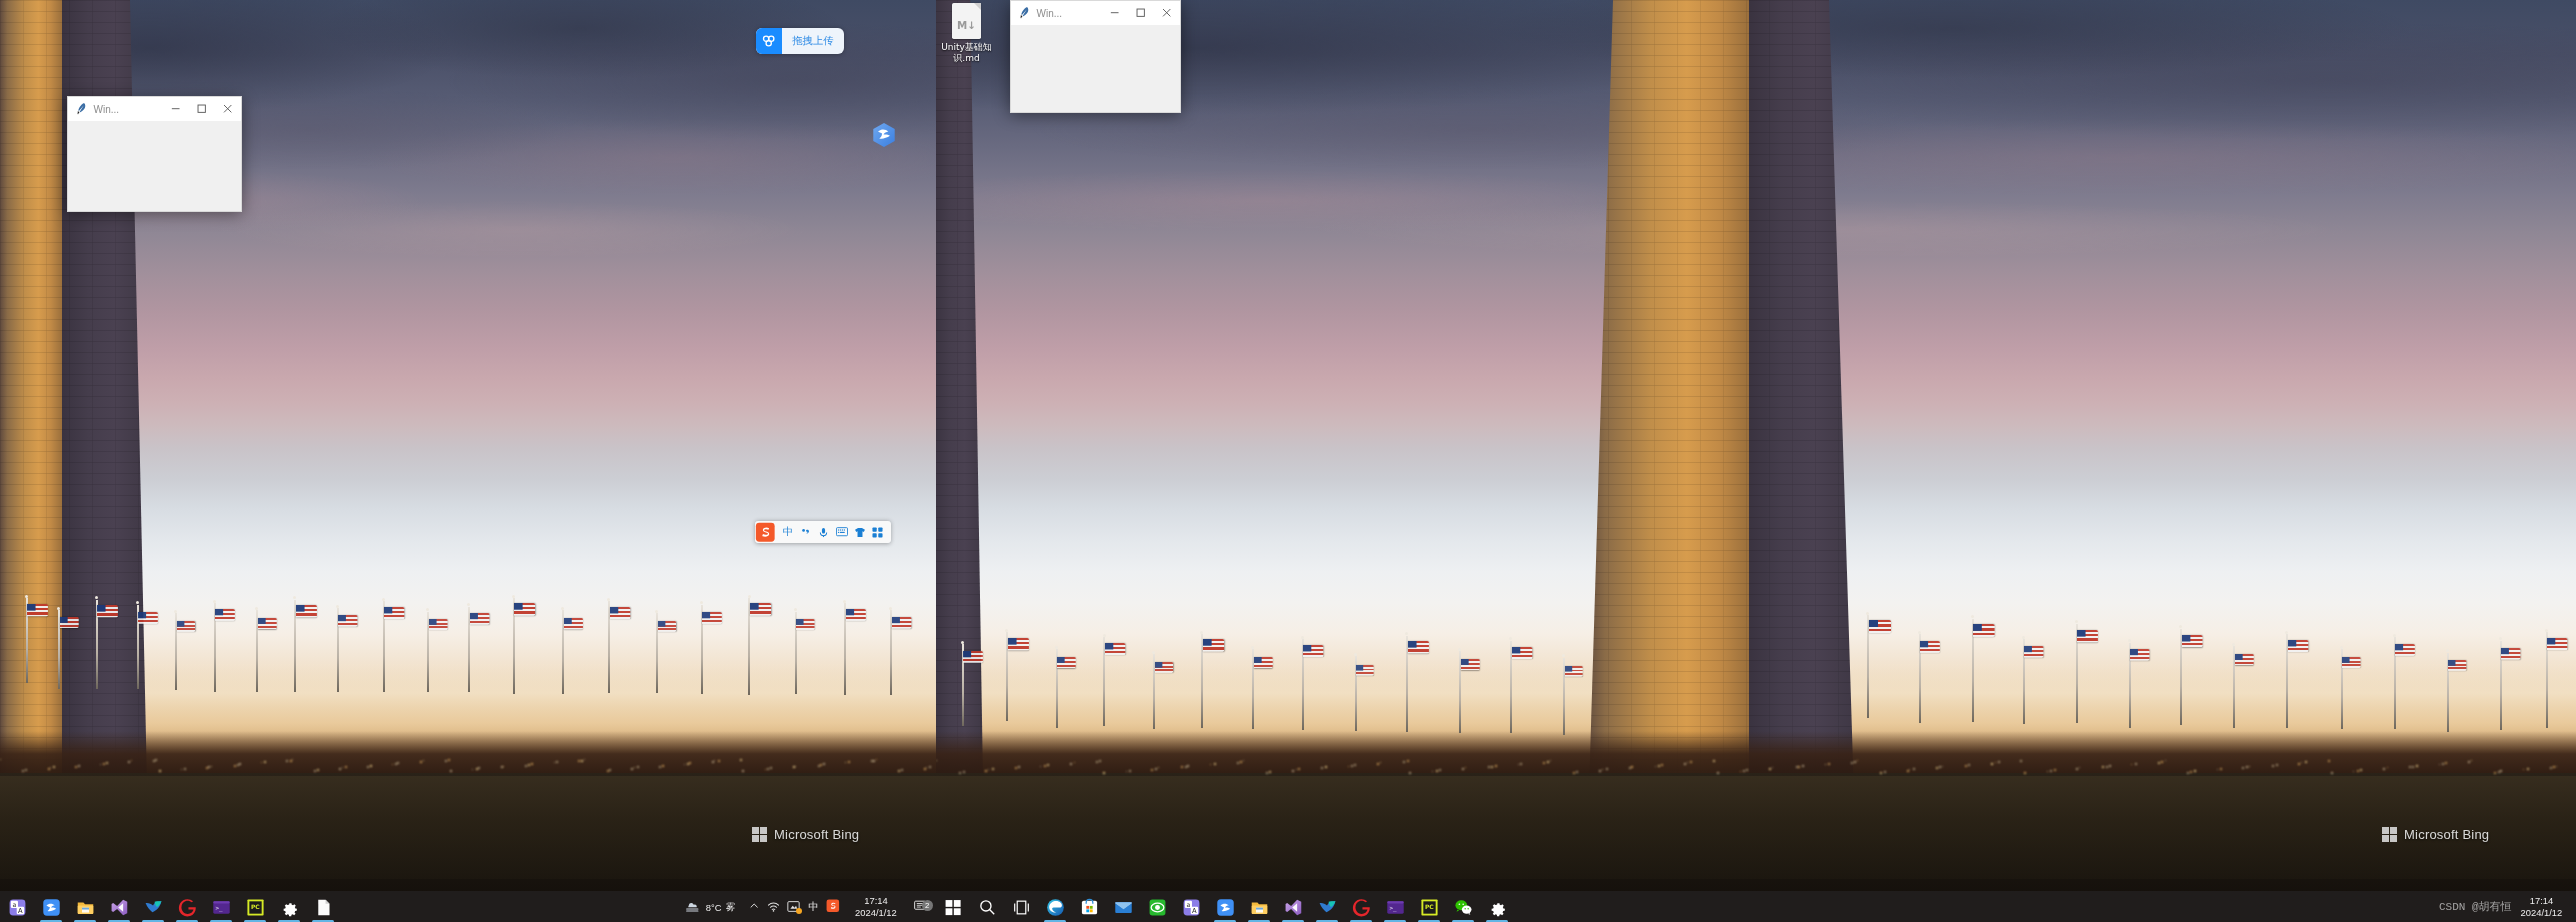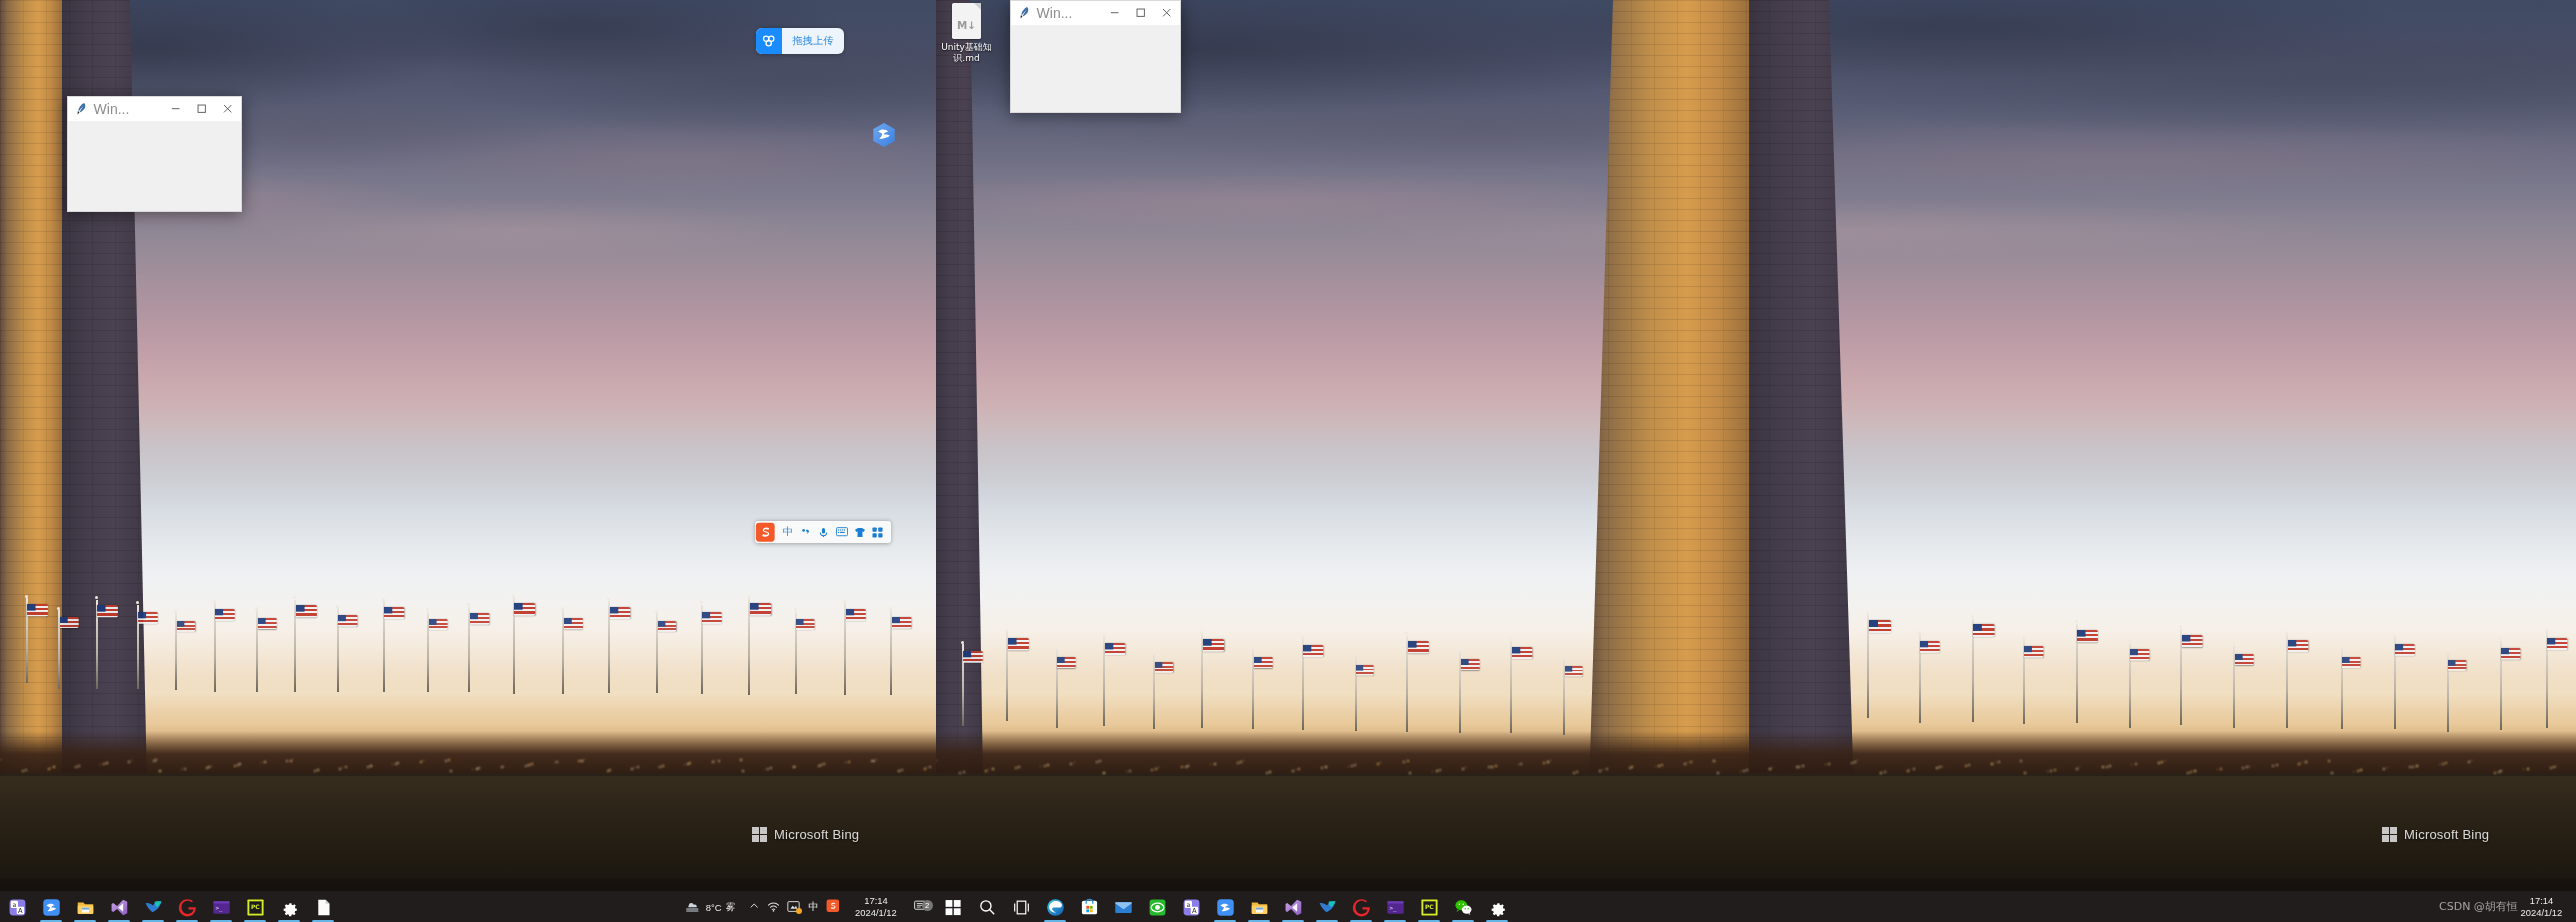--- a/index.html
+++ b/index.html
@@ -129,21 +129,21 @@
   .notify-badge { position:absolute; right:3.4px; bottom:3.4px; width:11px; height:11px;
     border-radius:50%; background:#767676; color:#fff; font-size:7.7px;
     display:flex; align-items:center; justify-content:center; }
 
   
   .tkwin { position:absolute; background:#f0f0f0;
     box-shadow:0 3.4px 15.4px rgba(0,0,0,.45); border:0.9px solid #d9d9d9; }
   .tk-title { height:25px; background:#ffffff; display:flex; align-items:center;
     border-bottom:0.9px solid #f0f0f0; }
   .tk-icon { width:13.7px; height:13.7px; margin:0 5.1px 0 6.8px; flex:none; }
-  .tk-name { font-size:14px; color:#8d8d8d; flex:1; }
+  .tk-name { font-size:10px; color:#8d8d8d; flex:1; }
   .tk-btns { display:flex; height:25px; }
   .tk-btn { width:26px; height:25px; display:flex; align-items:center;
     justify-content:center; color:#4a4a4a; }
   .tk-btn svg { display:block; }
   .tk-body { position:relative; }
   .tk-entry { position:absolute; background:#fff; border:0.9px solid #8f8f8f; }
   .tk-button { position:absolute; background:#f0f0f0;
     border-top:0.9px solid #fff; border-left:0.9px solid #fff;
     border-right:0.9px solid #707070; border-bottom:0.9px solid #707070;
     box-shadow:inset -0.9px -0.9px 0 #a0a0a0;
@@ -1091,16 +1091,16 @@
         </div>
       </div>
     <div class="tray">
       <div class="tray-clock" style="padding-right:13.7px;">
         <div>17:14</div>
         <div>2024/1/12</div>
       </div>
     </div>
   </div>
 
-  <div class="csdn-wm" style="left:2439px; top:899px;">CSDN @胡有恒</div>
+  <div class="csdn-wm" style="left:2439px; top:899px;font-family:Liberation Mono, monospace;">CSDN @胡有恒</div>
 
 </div>
 
 
 </body></html>

